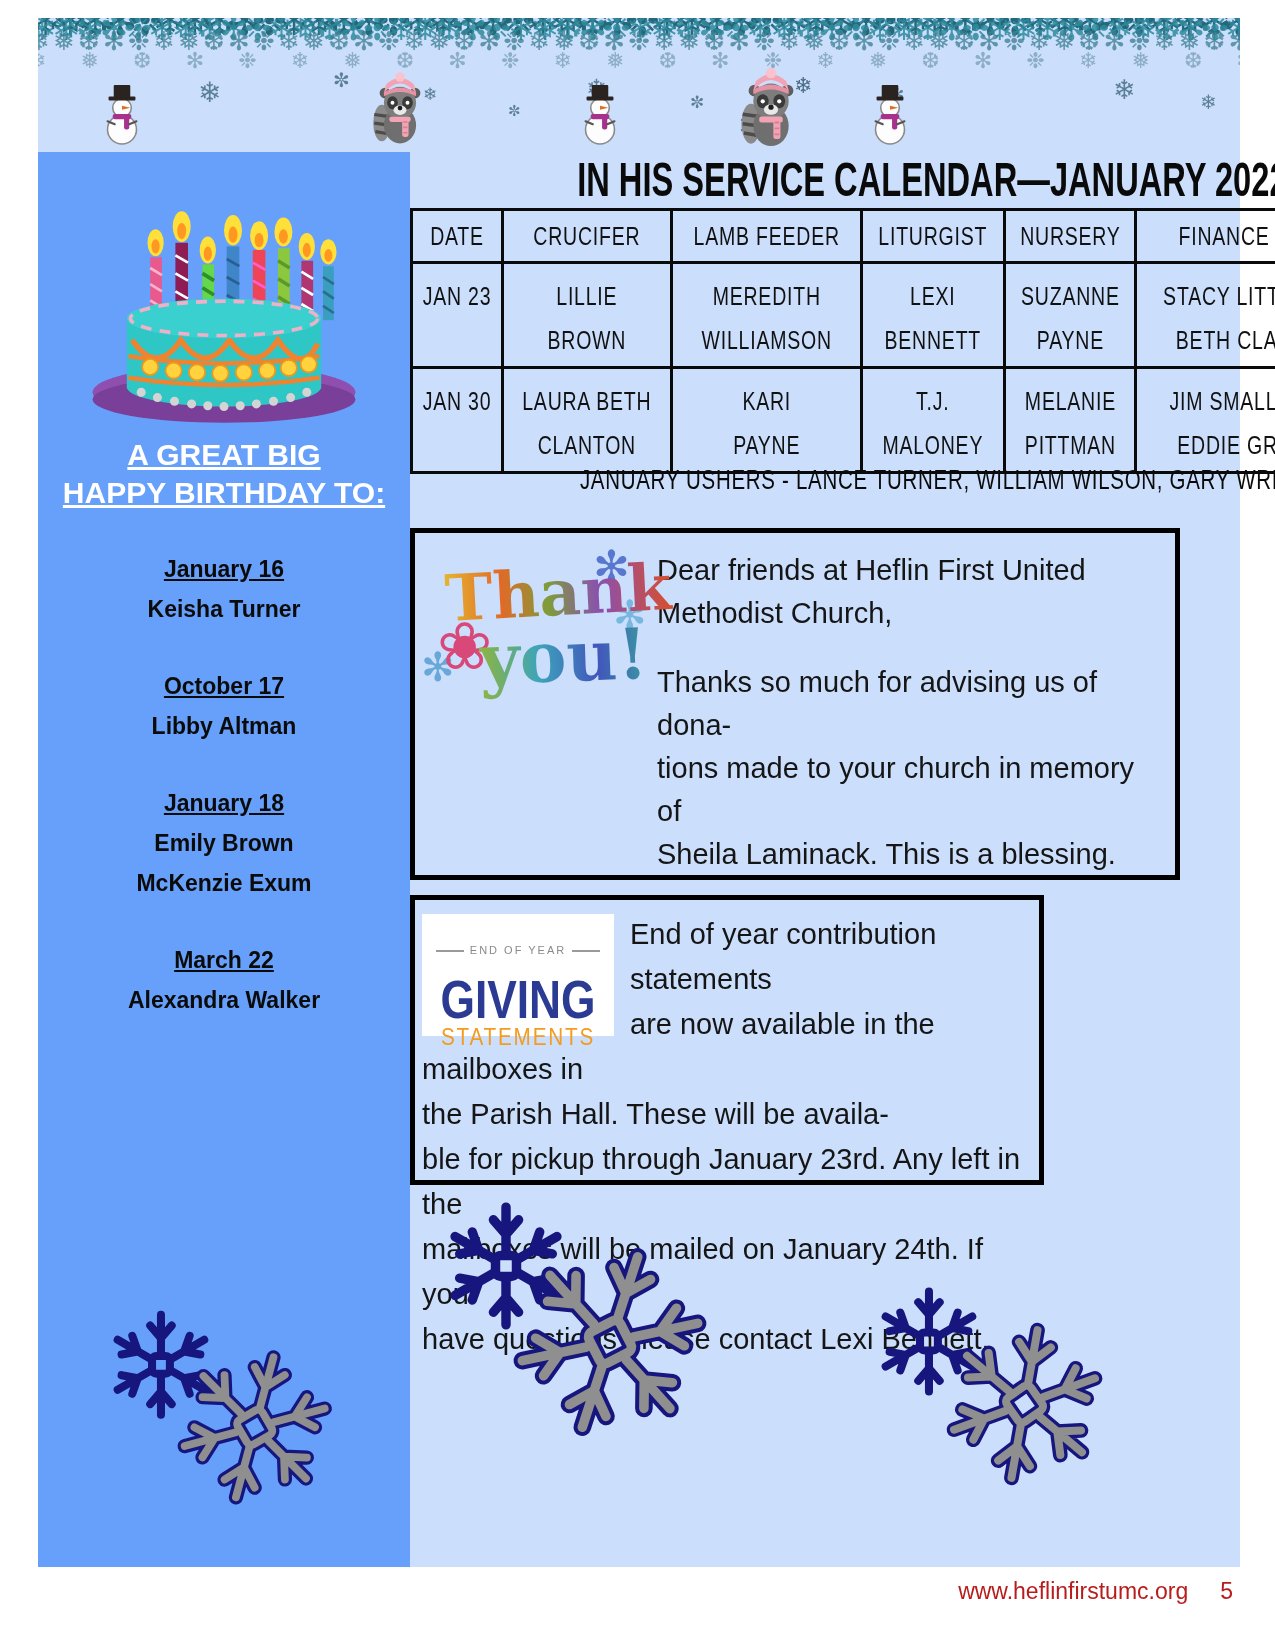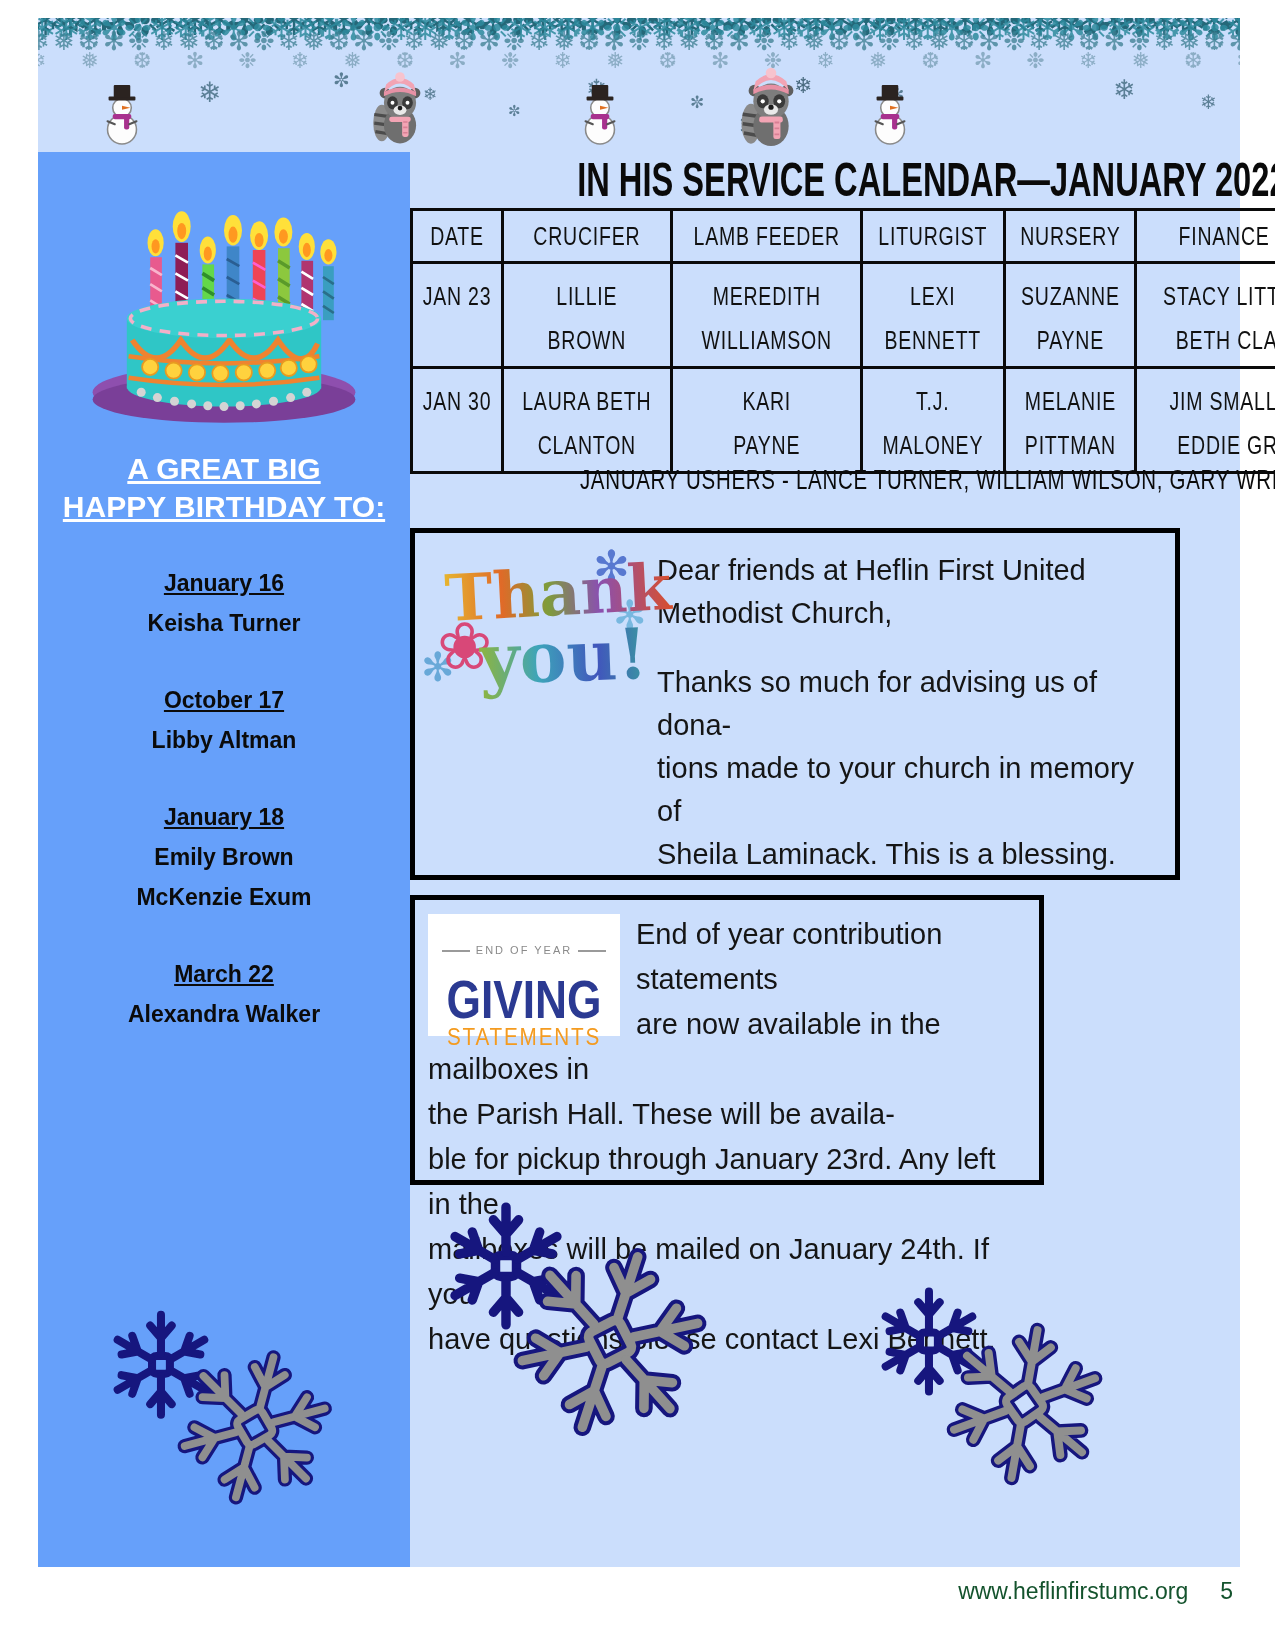--- a/index.html
+++ b/index.html
@@ -31,21 +31,21 @@
   .rc2{left:700px;top:46px;} .sm3{left:830px;top:66px;}
   .date-range{position:absolute;right:34px;top:40px;width:214px;text-align:center;
               font-size:30px;line-height:34px;color:#111;white-space:pre-line;}
 
   
   .sidebar{position:absolute;left:38px;top:152px;width:372px;height:1415px;background:#66a0fa;}
   .main{position:absolute;left:410px;top:152px;width:830px;height:1415px;background:#cbdefc;}
 
   
   .cake{display:block;margin:8px auto 0 auto;}
-  .sb-head{margin-top:20px;text-align:center;color:#fff;font-weight:bold;font-size:30px;
+  .sb-head{margin-top:6px;text-align:center;color:#fff;font-weight:bold;font-size:30px;
            line-height:38px;}
   .sb-head .u{text-decoration:underline;}
   .bdays{text-align:center;color:#0b0b0b;font-weight:bold;font-size:23px;}
   .bday{margin-top:37px;}
   .bday-date{text-decoration:underline;line-height:40px;}
   .bday-names{line-height:40px;white-space:pre-line;}
   .flakes{position:absolute;}
   .flakes-a{left:46px;top:1128px;}
   .flakes-b{left:8px;top:1022px;}
   .flakes-c{left:432px;top:1102px;}
@@ -83,35 +83,35 @@
          font-size:70px;transform:rotate(-2deg);
          color:#4668c4;
          background:linear-gradient(90deg,#8fb53e 0%,#3da4ba 35%,#4156bc 70%,#3a9aa0 100%);
          -webkit-background-clip:text;background-clip:text;-webkit-text-fill-color:transparent;}
   .fl{position:absolute;line-height:1;}
   .fl1{left:166px;top:-4px;font-size:44px;color:#5878d0;}
   .fl2{left:186px;top:46px;font-size:40px;color:#78b8e0;}
   .fl3{left:-6px;top:98px;font-size:40px;color:#68a8d8;}
   .fl4{left:10px;top:64px;font-size:66px;color:#d84878;}
 
-  .giving-box{top:743px;width:634px;height:290px;padding:12px 13px;font-size:29px;
+  .giving-box{top:743px;width:634px;height:290px;padding:12px 7px;font-size:29px;
               line-height:45px;color:#151515;}
   .giving-logo{float:left;width:192px;height:122px;background:#fff;margin:2px 16px 6px 0;
                text-align:center;padding-top:14px;box-sizing:border-box;}
   .gl-top{display:flex;align-items:center;gap:6px;margin:0 14px;color:#8a8a8a;
           font-size:11px;letter-spacing:2px;}
   .gl-top::before,.gl-top::after{content:"";flex:1;border-top:2px solid #9a9a9a;}
   .gl-main{font-size:54px;font-weight:bold;color:#2b3a92;line-height:52px;
            transform:scaleX(.82);transform-origin:center;}
   .gl-sub{font-size:23px;color:#f49b20;letter-spacing:2px;line-height:24px;
           transform:scaleX(.9);transform-origin:center;}
   .giving-text{white-space:pre-line;}
 
   
-  .footer{position:absolute;top:1578px;right:42px;display:flex;gap:32px;font-size:23px;color:#14532d;}
+  .footer{position:absolute;top:1578px;right:42px;display:flex;gap:32px;font-size:23px;color:#b91c1c;}
 </style>
 </head>
 <body>
 
 <div class="page">
 
   <svg width="0" height="0" style="position:absolute">
     <defs>
       <g id="fl-shape" fill="none" stroke-linecap="round" stroke-linejoin="round">
         <rect x="-10" y="-10" width="20" height="20" rx="5"></rect>

